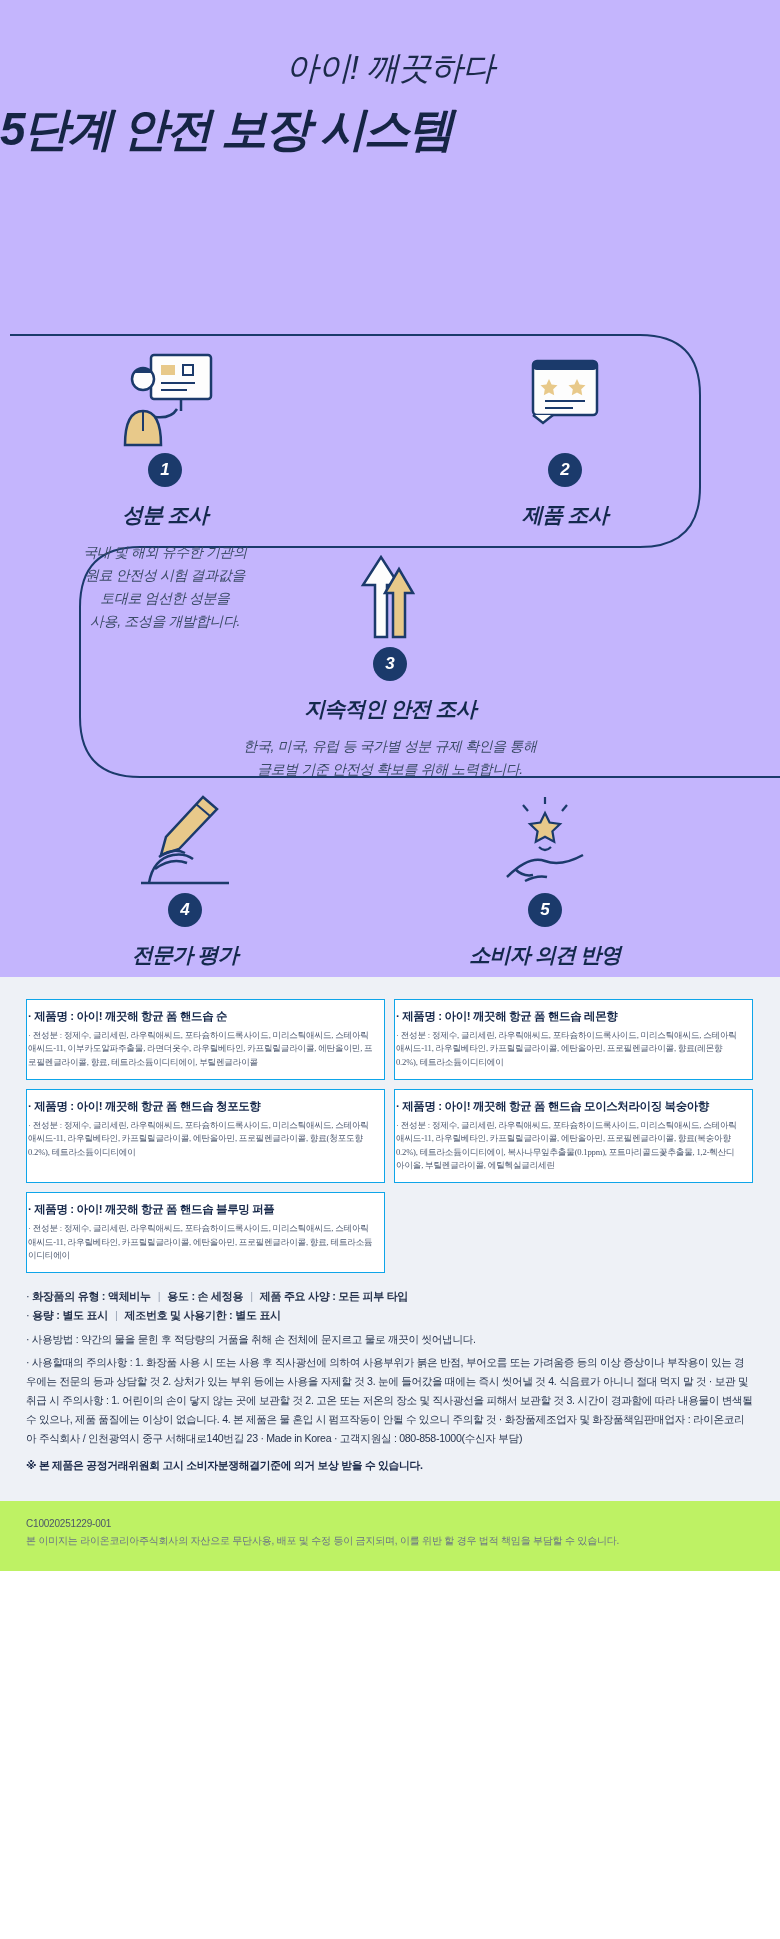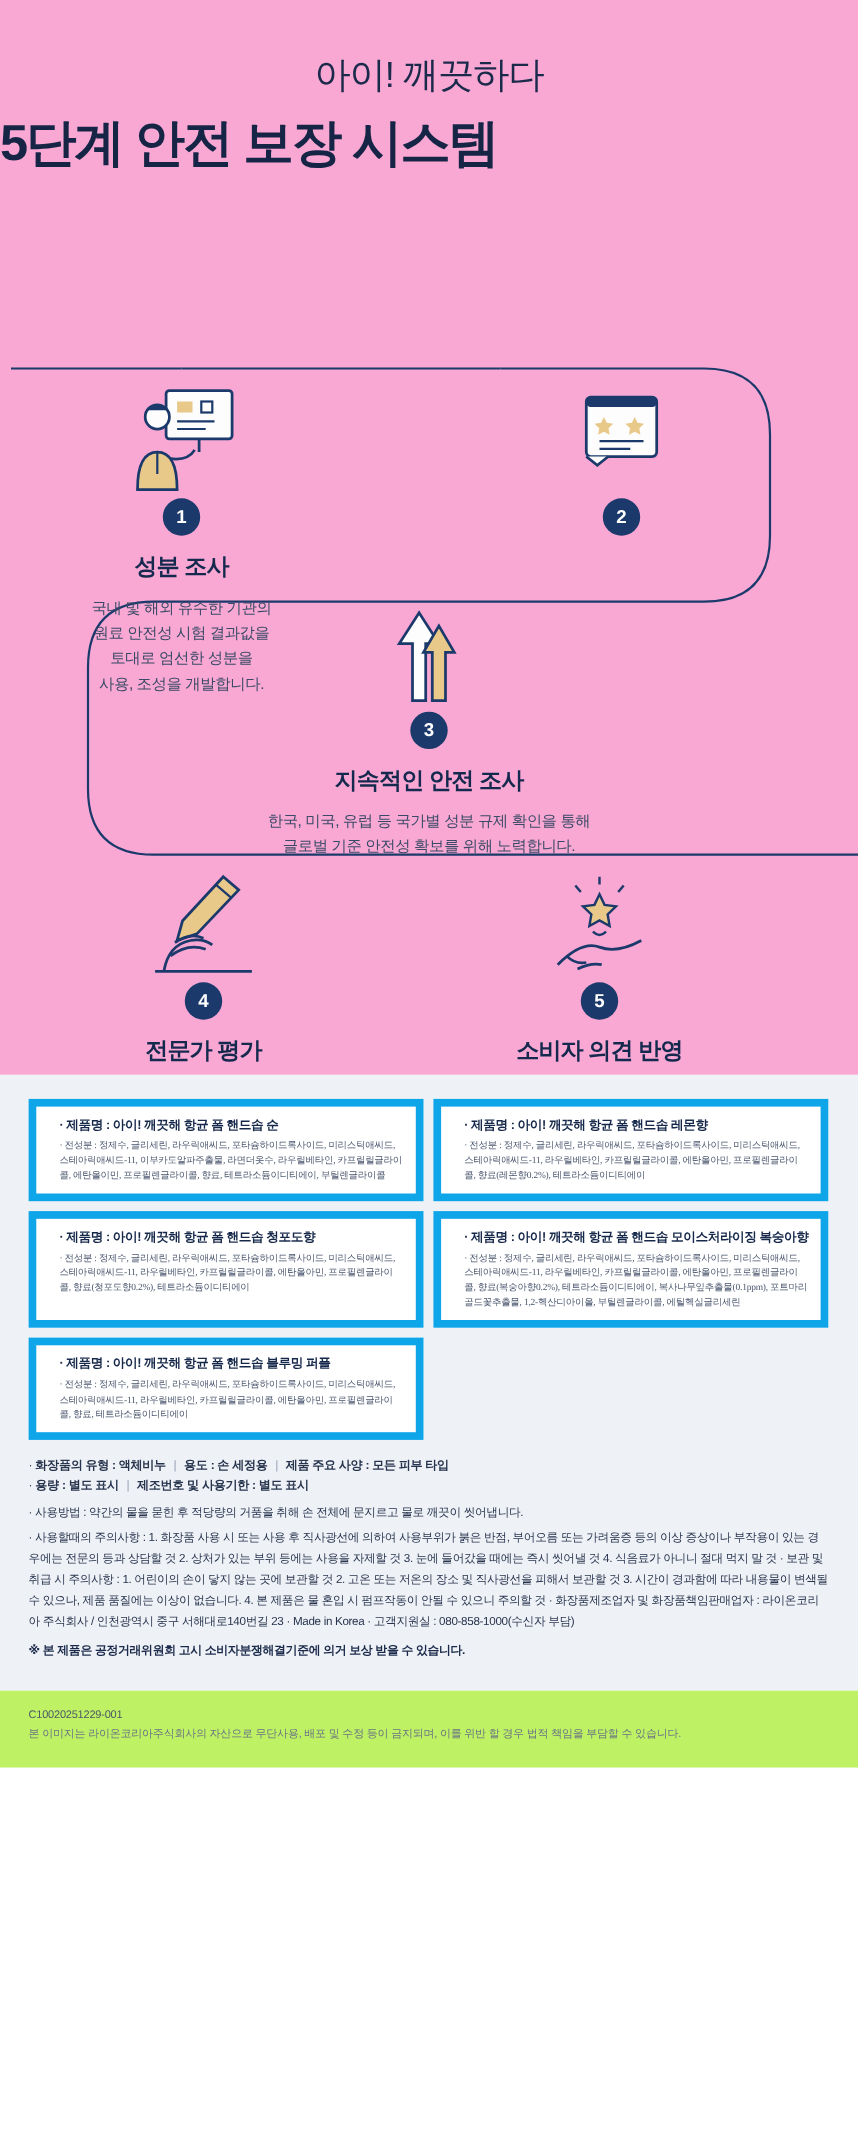--- a/index.html
+++ b/index.html
@@ -7,24 +7,25 @@
     width: 780px;
     font-family: "Liberation Sans", "DejaVu Sans", sans-serif;
     background: #ffffff;
     color: #1b2a4a;
     -webkit-font-smoothing: antialiased;
   }
   .page { width: 780px; position: relative; }
 
   
   .hero {
-    background: #f9a8d4;
+    background: #c4b5fd;
     padding: 46px 0 0 0;
     position: relative;
     overflow: hidden;
+    font-style: italic;
   }
   .hero-sub {
     text-align: center;
     font-size: 33px;
     font-weight: 400;
     letter-spacing: -1px;
     color: #1b2a4a;
   }
   .hero-title {
     font-size: 46px;
@@ -106,23 +107,23 @@
     margin-bottom: 12px;
     letter-spacing: -0.5px;
   }
   .cards {
     display: flex;
     flex-wrap: wrap;
     gap: 9px;
   }
   .card {
     background: #fff;
-    border: 7px solid #0ea5e9;
+    border: 1px solid #0ea5e9;
     width: 359px;
-    padding: 9px 11px 10px 21px;
+    padding: 9px 11px 10px 1px;
   }
   .card-title {
     font-size: 11.5px;
     font-weight: 700;
     color: #16284a;
     letter-spacing: -0.4px;
     margin-bottom: 5px;
   }
   .card-title:before { content: "· "; }
   .card-body {
@@ -221,20 +222,21 @@
             <rect x="14" y="10" width="64" height="54" rx="4" fill="#fdfdfd" stroke="#1b3a6b" stroke-width="2.5"></rect>
             <rect x="14" y="10" width="64" height="9" rx="4" fill="#1b3a6b"></rect>
             <path d="M30 28 l2.6 5.4 5.9 .8 -4.3 4.1 1 5.9 -5.2 -2.8 -5.2 2.8 1 -5.9 -4.3 -4.1 5.9 -.8z" fill="#e8c98a"></path>
             <path d="M58 28 l2.6 5.4 5.9 .8 -4.3 4.1 1 5.9 -5.2 -2.8 -5.2 2.8 1 -5.9 -4.3 -4.1 5.9 -.8z" fill="#e8c98a"></path>
             <line x1="26" y1="50" x2="66" y2="50" stroke="#1b3a6b" stroke-width="2"></line>
             <line x1="26" y1="57" x2="54" y2="57" stroke="#1b3a6b" stroke-width="2"></line>
             <path d="M14 64 l10 8 10 -8" fill="#fdfdfd" stroke="#1b3a6b" stroke-width="2.5"></path>
           </svg>
         </div>
         <div class="badge">2</div>
+        <div class="node-title">제품 조사</div>
       </div>
 
       <div class="node" id="node3">
         <div class="icon-box">
           <svg width="70" height="92" viewBox="0 0 70 92">
             <path d="M20 88 L20 36 L8 36 L26 8 L44 36 L32 36 L32 88 Z" fill="#fdfdfd" stroke="#1b3a6b" stroke-width="2.5"></path>
             <path d="M38 88 L38 44 L30 44 L44 20 L58 44 L50 44 L50 88 Z" fill="#e8c98a" stroke="#1b3a6b" stroke-width="2.5"></path>
           </svg>
         </div>
         <div class="badge">3</div>

